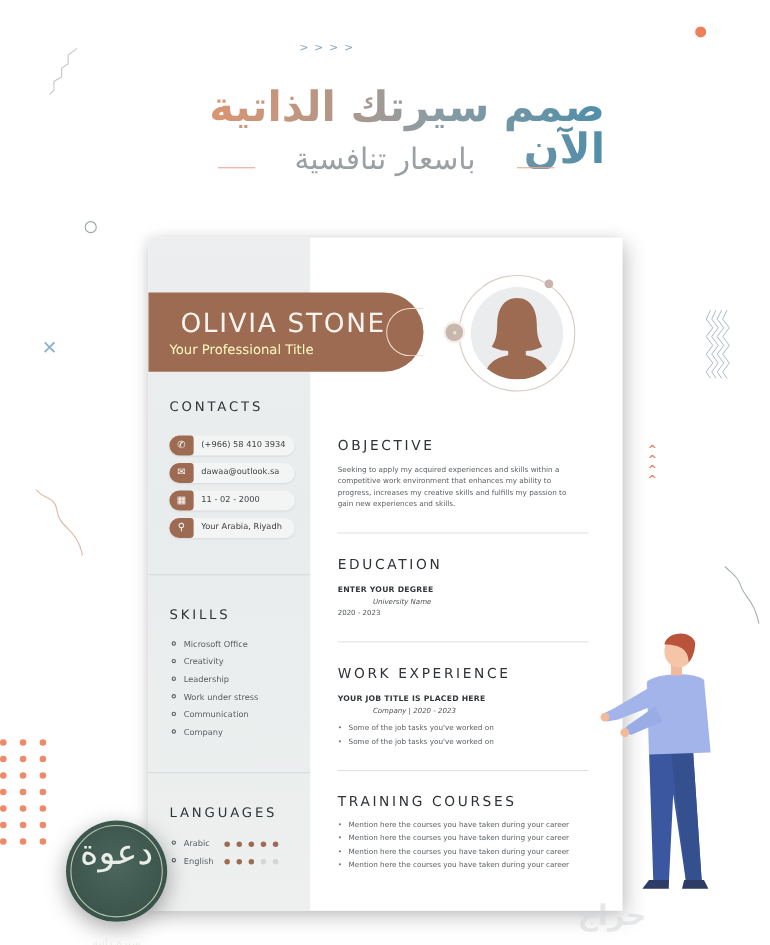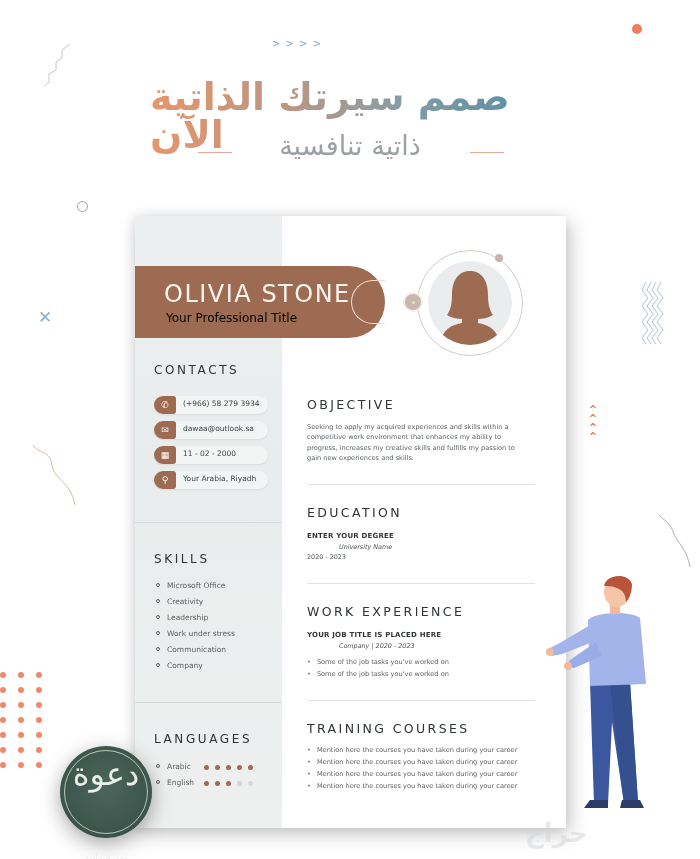--- a/index.html
+++ b/index.html
@@ -12,21 +12,21 @@
   .dot-orange { left: 632px; top: 24px; width: 10px; height: 10px; border-radius: 50%; background: #ef7e5b; }
   .ring-small { left: 77px; top: 201px; width: 11px; height: 11px; border-radius: 50%; border: 1px solid #9aa4a9; }
   .x-blue { left: 38px; top: 309px; font-size: 17px; font-weight: bold; color: #8ab3c9; line-height: 1; }
   .chev-up { left: 586px; top: 405px; width: 14px; font-size: 10px; line-height: 9px; color: #e47a5b; text-align: center; font-weight: bold; }
   .zigzag-right { left: 640px; top: 280px; }
   .dots-grid { left: 0px; top: 672px; width: 44px; display: grid; grid-template-columns: repeat(3, 8px); column-gap: 10px; row-gap: 9px; }
   .dots-grid span { width: 6px; height: 6px; border-radius: 50%; background: #ee8a6c; display: block; }
 
   
   .hero-title {
-    position: absolute; left: 150px; top: 78px; width: 400px; text-align: left;
+    position: absolute; left: 150px; top: 78px; width: 400px; text-align: right;
     font-family: "DejaVu Sans", sans-serif; font-size: 38px; font-weight: bold;
     direction: rtl; line-height: 1;
     background: linear-gradient(90deg, #e8956b 0%, #b99683 35%, #8d9ca3 60%, #4f8ea8 100%);
     -webkit-background-clip: text; background-clip: text; color: transparent;
   }
   .hero-sub {
     position: absolute; left: 200px; top: 132px; width: 300px; text-align: center;
     font-size: 27px; color: #9aa0a3; direction: rtl; line-height: 1;
   }
   .hero-line { position: absolute; top: 152px; height: 1px; width: 34px; background: #e7a896; }
@@ -45,21 +45,21 @@
 
   .name-banner {
     position: absolute; left: 0; top: 50px; width: 250px; height: 72px;
     background: #9c6b52; border-radius: 0 36px 36px 0; color: #fbf3ee;
   }
   .name-banner .arc {
     position: absolute; right: 0; top: 14px; width: 34px; height: 44px;
     border: 1px solid #f3d9c9; border-right: none; border-radius: 30px 0 0 30px;
   }
   .name-text { position: absolute; left: 29px; top: 14px; font-size: 24px; letter-spacing: 1.5px; font-family: "DejaVu Sans", sans-serif; }
-  .title-text { position: absolute; left: 31px; top: 45px; font-size: 12px; color: #000000; }
+  .title-text { position: absolute; left: 19px; top: 45px; font-size: 12px; color: #fef9c3; }
 
   .photo-wrap { position: absolute; left: 282px; top: 34px; width: 106px; height: 106px; }
   .photo-ring { position: absolute; left: 0; top: 0; width: 106px; height: 106px; border-radius: 50%; border: 1px solid #d7cac3; }
   .photo-inner { position: absolute; left: 11px; top: 11px; width: 84px; height: 84px; border-radius: 50%; background: #ebeced; overflow: hidden; }
   .photo-knob { position: absolute; left: -14px; top: 42px; width: 20px; height: 20px; border-radius: 50%; background: #c7b7ad; border: 2px solid #f5efeb; }
   .photo-knob::after { content: ""; position: absolute; left: 7px; top: 7px; width: 3px; height: 3px; border-radius: 50%; background: #efe2d8; }
   .photo-dot { position: absolute; left: 78px; top: 4px; width: 8px; height: 8px; border-radius: 50%; background: #c9b4ad; }
 
   .side-heading { position: absolute; left: 19px; font-size: 12px; letter-spacing: 2.6px; color: #2f3336; font-family: "DejaVu Sans", sans-serif; }
 
@@ -143,21 +143,21 @@
   <span></span>
     <span></span>
     <span></span>
   <span></span>
     <span></span>
     <span></span>
 </div>
 
 <div class="hero-title">صمم سيرتك الذاتية الآن</div>
 <div class="hero-line" style="left:198px"></div>
-<div class="hero-sub">ذاتية تنافسية</div>
+<div class="hero-sub">باسعار تنافسية</div>
 <div class="hero-line" style="left:470px"></div>
 
 <div class="sheet">
   <div class="sidebar"></div>
 
   <div class="name-banner">
     <div class="name-text">OLIVIA STONE</div>
     <div class="title-text">Your Professional Title</div>
     <div class="arc"></div>
   </div>
@@ -170,21 +170,21 @@
       </svg>
     </div>
     <div class="photo-knob"></div>
     <div class="photo-dot"></div>
   </div>
 
   <div class="side-heading" style="top:147px">CONTACTS</div>
 
   <div class="contact-row" style="top:180px">
     <span class="contact-icon">✆</span>
-    <span class="contact-text">(+966) 58 279 3934</span>
+    <span class="contact-text">(+966) 58 410 3934</span>
   </div>
   <div class="contact-row" style="top:205px">
     <span class="contact-icon">✉</span>
     <span class="contact-text">dawaa@outlook.sa</span>
   </div>
   <div class="contact-row" style="top:230px">
     <span class="contact-icon">▦</span>
     <span class="contact-text">11 - 02 - 2000</span>
   </div>
   <div class="contact-row" style="top:255px">

